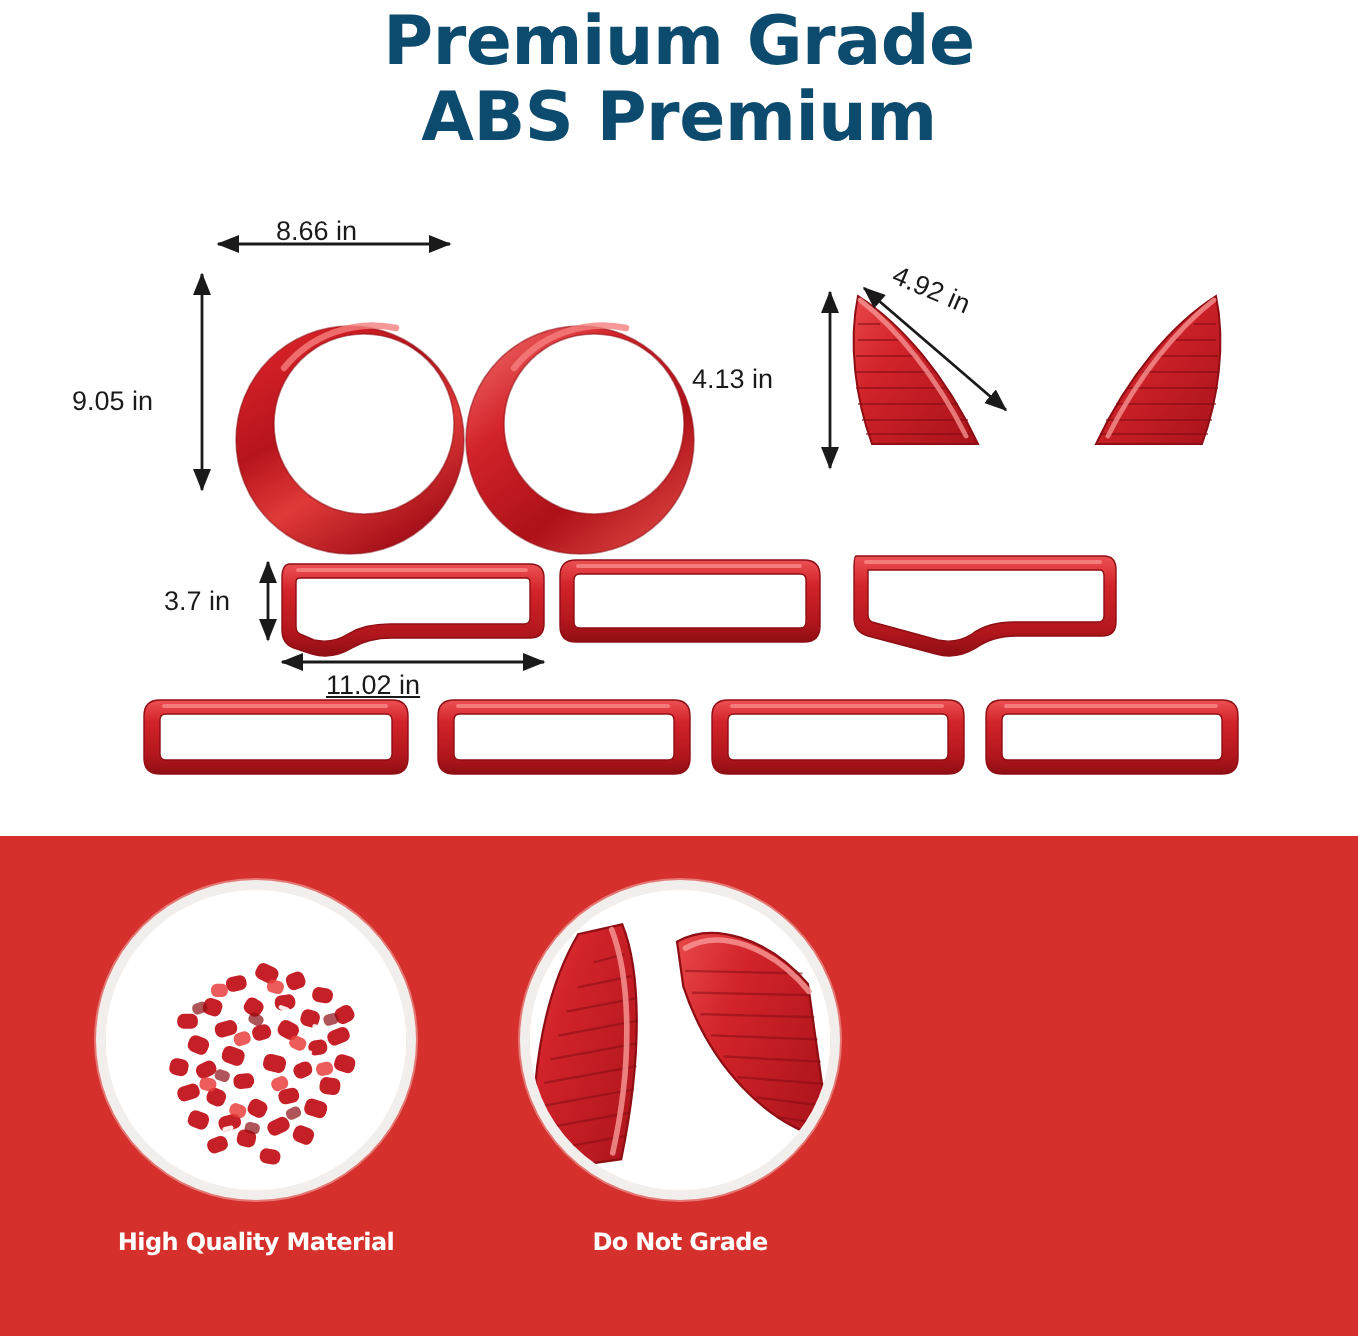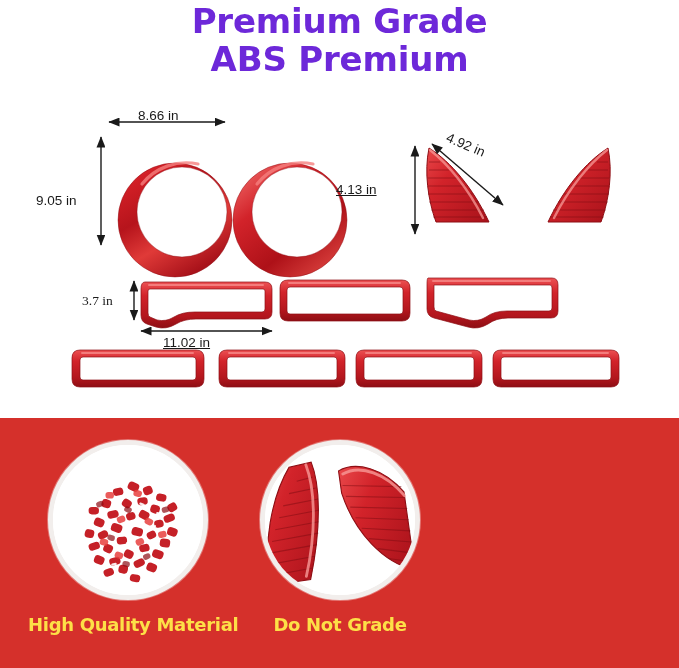--- a/index.html
+++ b/index.html
@@ -24,21 +24,21 @@
     left: 0;
     top: 2px;
     width: 679px;
     text-align: center;
   }
   .title-line {
     font-family: "DejaVu Sans", sans-serif;
     font-weight: bold;
     font-size: 34px;
     line-height: 38px;
-    color: #6d28d9;
+    color: #0c4a6e;
     letter-spacing: -0.2px;
     white-space: nowrap;
   }
 
   
   #diagram {
     position: absolute;
     left: 0;
     top: 88px;
     width: 679px;
@@ -77,22 +77,22 @@
     background: #ffffff;
     border: 5px solid #f2eeec;
     box-sizing: border-box;
     overflow: hidden;
     box-shadow: 0 0 0 1px rgba(255,255,255,0.35);
   }
   .feature-label {
     margin-top: 14px;
     font-family: "DejaVu Sans", sans-serif;
     font-weight: bold;
-    font-size: 18px;
-    color: #fde047;
+    font-size: 12px;
+    color: #ffffff;
     letter-spacing: -0.3px;
     white-space: nowrap;
   }
   .circle-svg { display:block; width:100%; height:100%; }
 </style>
 </head>
 <body>
 
 <div id="page">
 
@@ -261,23 +261,23 @@
       </g>
     </svg>
 
     
     <div class="dim-label" style="left:138px; top:20px;">8.66 in</div>
 
     <div class="dim-label" style="left:36px; top:95px;margin-top:10px;">9.05 in</div>
 
     <div class="dim-label" style="left:450px; top:42px; transform:rotate(23deg); transform-origin:left top;">4.92 in</div>
 
-    <div class="dim-label" style="left:336px; top:94px;text-decoration:underline;">4.13 in</div>
-
-    <div class="dim-label" style="left:82px; top:205px;font-family:Liberation Serif, serif;">3.7 in</div>
+    <div class="dim-label" style="left:346px; top:94px;">4.13 in</div>
+
+    <div class="dim-label" style="left:82px; top:205px;">3.7 in</div>
 
     <div class="dim-label" style="left:163px; top:247px;text-decoration:underline;">11.02 in</div>
   </div>
 
   <div id="features">
 
     <div class="feature" style="left:28px;">
       <div class="feature-circle">
         <svg class="circle-svg" viewBox="0 0 160 160">
           <rect width="160" height="160" fill="#ffffff"></rect>

